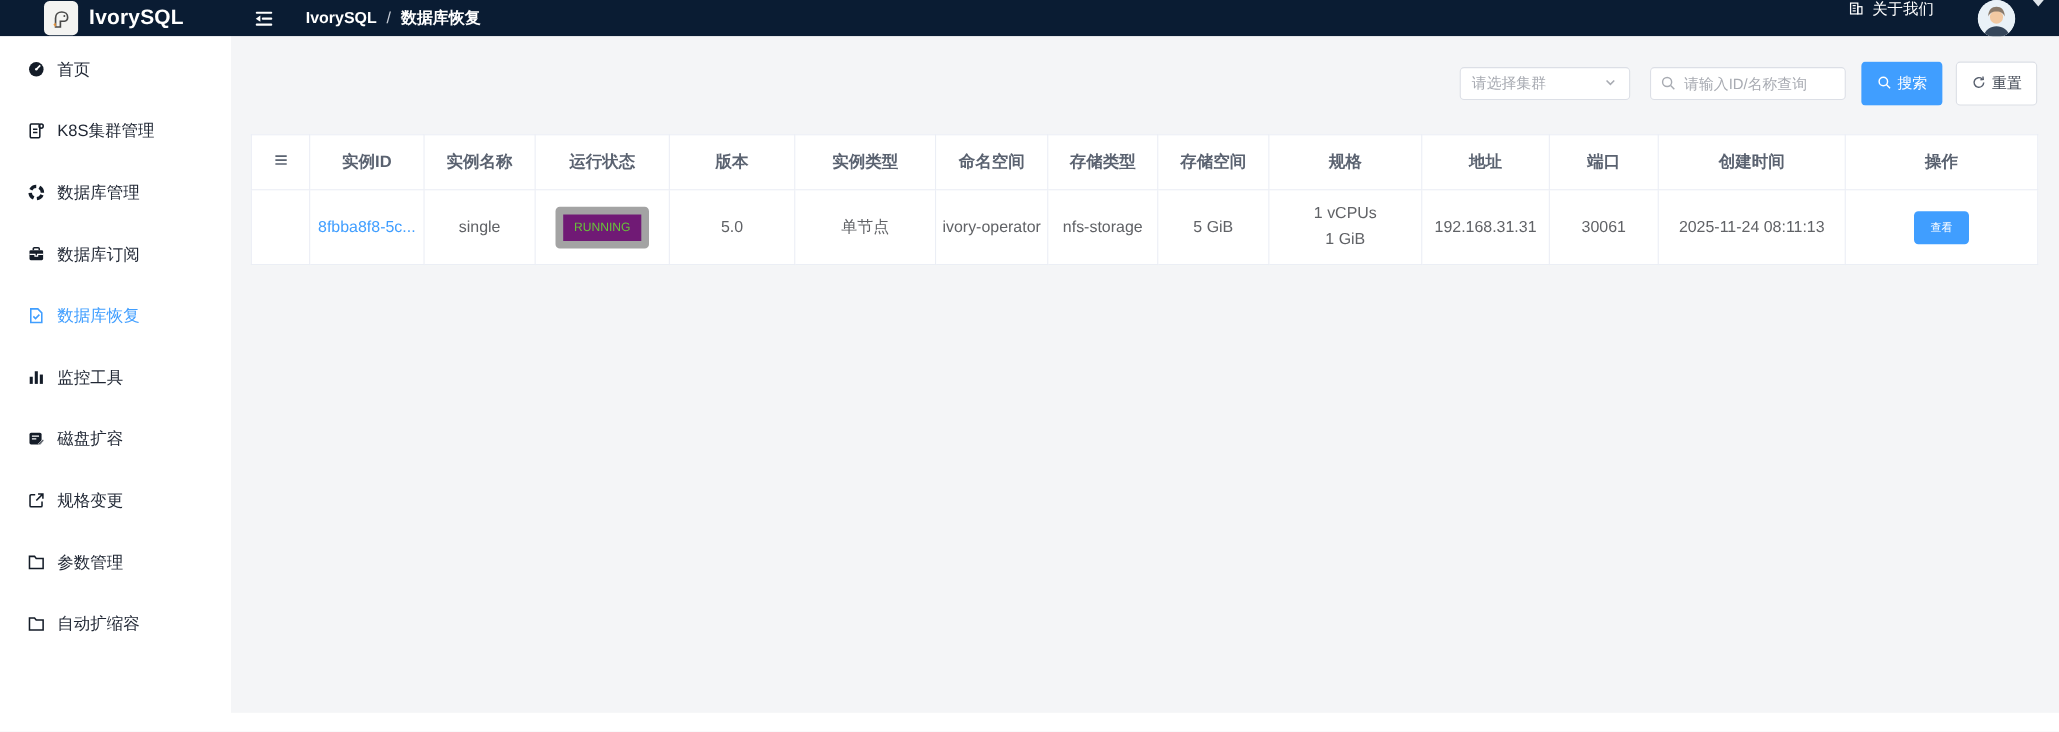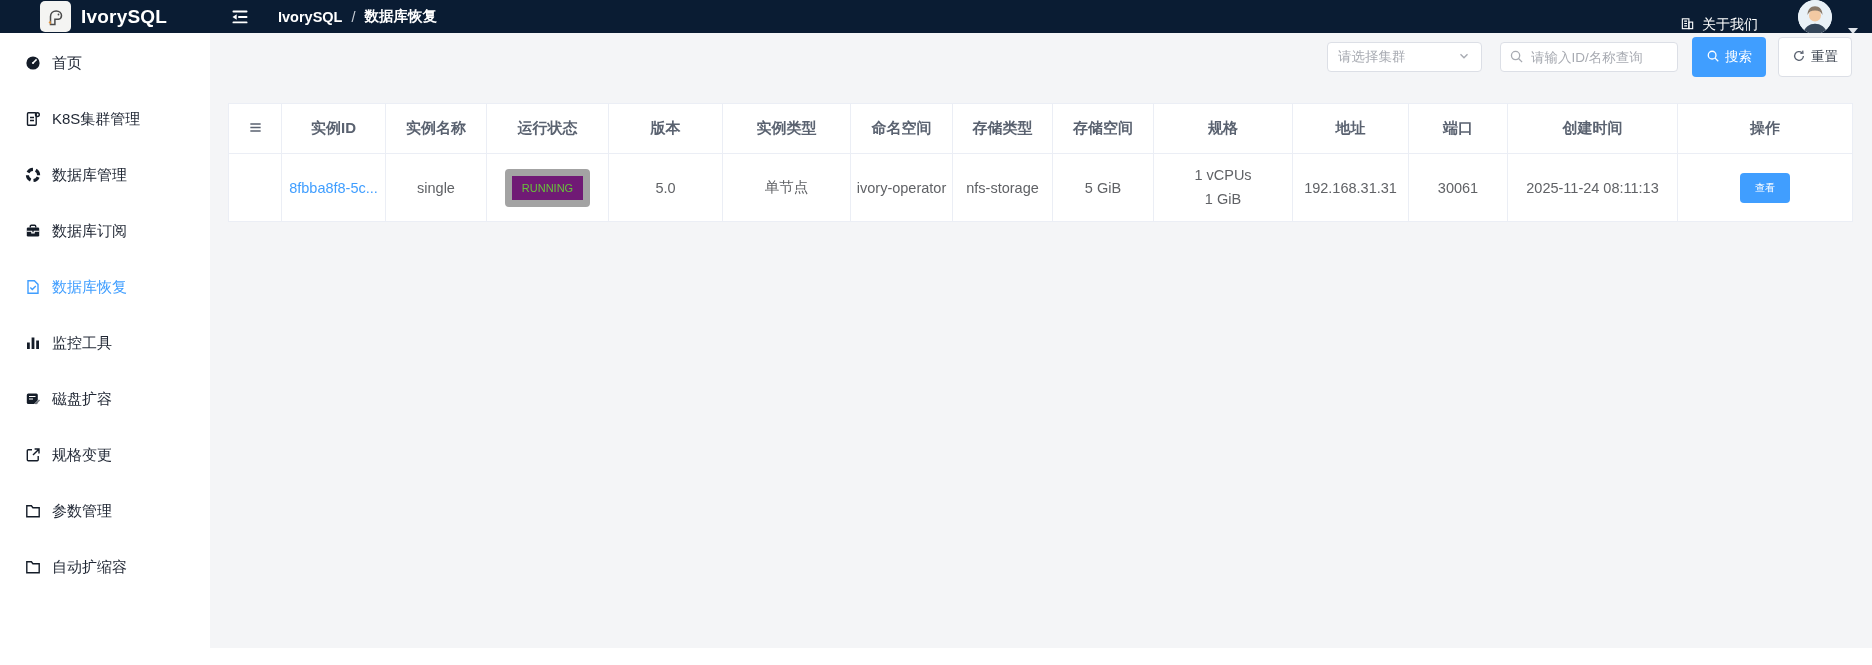--- a/index.html
+++ b/index.html
@@ -14,42 +14,42 @@
     color: #fff;
   }
   .brand-zone { width: 210px; display: flex; align-items: center; padding-left: 40px; flex: none; }
   .logo-box { width: 31px; height: 31px; background: #f4f4f2; border-radius: 5px;
     display: flex; align-items: center; justify-content: center; flex: none; }
   .brand-name { font-size: 19px; font-weight: bold; margin-left: 10px; letter-spacing: .2px; }
   .fold-btn { margin-left: 20px; display: flex; align-items: center; cursor: pointer; }
   .breadcrumb { display: flex; align-items: center; gap: 9px; margin-left: 28px;
     font-size: 14.5px; font-weight: bold; }
   .breadcrumb .sep { color: #c7cdd6; font-weight: normal; }
-  .tb-right { margin-left: auto; display: flex; align-items: flex-end; padding-right: 14px; }
+  .tb-right { margin-left: auto; display: flex; align-items: flex-start; padding-right: 14px; }
   .about { display: flex; align-items: center; gap: 7px; font-size: 14px; cursor: pointer; }
   .avatar { width: 34px; height: 34px; border-radius: 50%; overflow: hidden;
     margin-left: 40px; background: #e9f1f7; flex: none; cursor: pointer; }
   .caret-down { width: 0; height: 0; border-left: 5px solid transparent;
     border-right: 5px solid transparent; border-top: 6px solid #dfe4ea; margin-left: 16px; cursor: pointer; }
 
   
   .shell { display: flex; height: 615px; }
   .sidebar { width: 210px; background: #ffffff; flex: none; padding-top: 2px; }
   .side-item { height: 56px; display: flex; align-items: center; padding-left: 24px;
     color: #1f2633; font-size: 15px; cursor: pointer; }
   .side-item .sicon { width: 18px; height: 18px; display: flex; align-items: center;
     justify-content: center; flex: none; color: #141c28; }
   .side-item .slabel { margin-left: 10px; }
   .side-item.active, .side-item.active .sicon { color: #409eff; }
 
   .main { flex: 1; background: #f4f5f7; overflow: hidden; }
 
   
   .filter-row { display: flex; justify-content: flex-end; align-items: center;
-    margin-top: 4px; padding-right: 20px; gap: 0; }
+    margin-top: 23px; padding-right: 20px; gap: 0; }
   .el-select { width: 155px; height: 30px; background: #fff; border: 1px solid #dcdfe6;
     border-radius: 4px; display: flex; align-items: center; padding: 0 10px;
     color: #a8abb2; font-size: 13.5px; cursor: pointer; }
   .el-select .ph { flex: 1; }
   .search-wrap { position: relative; margin-left: 18px; }
   .search-wrap input { width: 178px; height: 30px; border: 1px solid #dcdfe6; border-radius: 4px;
     padding: 0 8px 0 30px; font-size: 13.5px; color: #606266; outline: none;
     font-family: "Liberation Sans", "DejaVu Sans", sans-serif; }
   .search-wrap input::placeholder { color: #a8abb2; }
   .search-wrap .in-icon { position: absolute; left: 9px; top: 7px; color: #a8abb2; }

